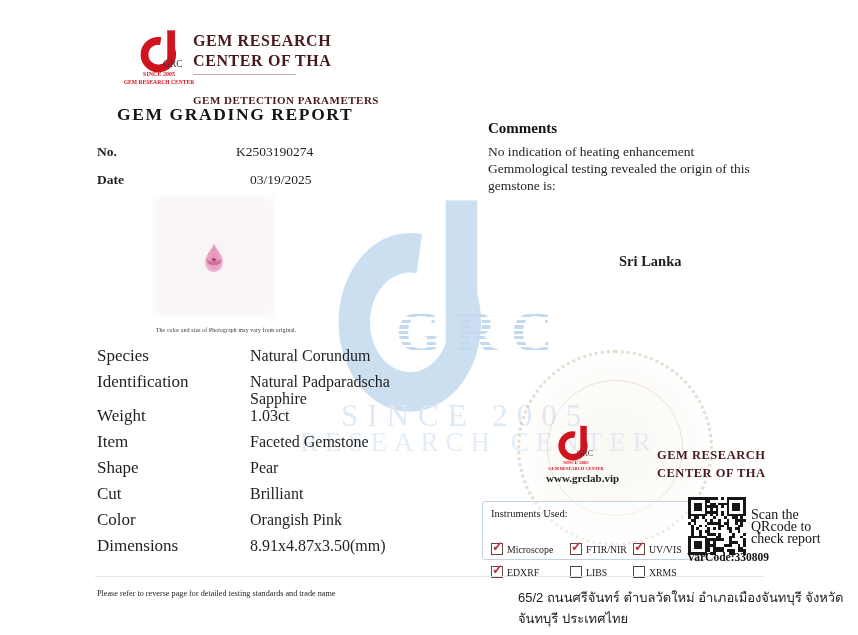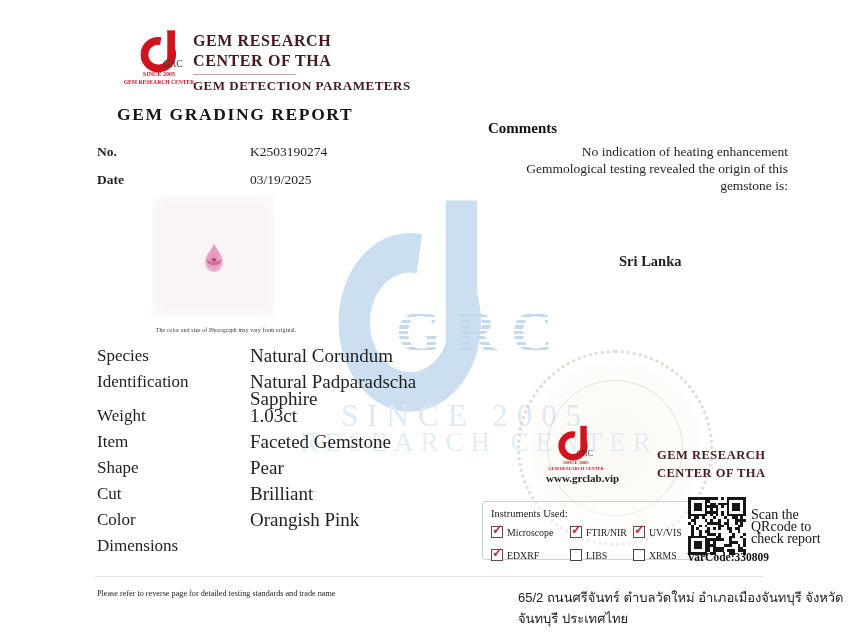--- a/index.html
+++ b/index.html
@@ -18,51 +18,51 @@
   .wm-seal-outer{width:190px;height:190px;border-radius:50%;
     border:3px dotted rgba(205,195,172,0.55);
     background:radial-gradient(circle at 50% 50%, rgba(238,232,216,0.30) 0%, rgba(238,232,216,0.12) 60%, rgba(238,232,216,0) 72%);}
   .wm-seal-inner{width:134px;height:134px;border-radius:50%;border:1px solid rgba(205,195,172,0.45);
     position:absolute;left:27px;top:27px;}
 
   
   .logo-sub{color:#cf1420;text-align:center;font-family:"Liberation Serif",serif;font-weight:bold;}
   .org-line{font-weight:bold;color:#47181c;font-size:16px;letter-spacing:0.6px;}
   .org-rule{height:1px;background:#c9a6a6;}
-  .tagline{font-weight:bold;color:#47181c;font-size:13px;letter-spacing:0.5px;}
+  .tagline{font-weight:bold;color:#47181c;font-size:11px;letter-spacing:0.5px;margin-top:16px;}
 
   .report-title{font-size:17.5px;font-weight:bold;letter-spacing:1.6px;color:#151515;}
 
   .flabel{font-weight:bold;font-size:13.5px;}
   .fvalue{font-size:13.5px;}
 
   
   .photo{background:#f9f4f5;box-shadow:inset 0 0 18px rgba(255,255,255,0.9);}
   .photo-caption{font-size:5.6px;color:#333;letter-spacing:0.2px;}
 
   
   .comments-h{font-weight:bold;font-size:15px;color:#111;}
-  .comments-line{font-size:13.5px;line-height:17px;width:300px;text-align:right;}
+  .comments-line{font-size:13.5px;line-height:17px;width:300px;}
   .origin{font-weight:bold;font-size:14.5px;}
 
   
   .details{width:340px;}
   .drow{display:flex;margin-bottom:9px;line-height:17px;}
   .drow:nth-child(2){margin-bottom:0;}
   .dlabel{width:153px;font-weight:normal;font-size:17px;flex:0 0 153px;}
-  .dvalue{font-size:19px;width:180px;}
+  .dvalue{font-size:16px;width:180px;}
 
   
   .website{font-weight:bold;font-size:11px;color:#222;font-family:"Liberation Serif",serif;}
   .org2-line{font-weight:bold;color:#47181c;font-size:12.5px;letter-spacing:0.5px;}
 
   
   .instruments{border:1px solid #c2d2e2;border-radius:3px;background:rgba(255,255,255,0.45);}
   .instr-h{font-size:10.5px;color:#222;}
-  .instr-grid{display:grid;grid-template-columns:79px 63px 60px;grid-row-gap:11px;margin-top:7px;}
+  .instr-grid{display:grid;grid-template-columns:79px 63px 60px;grid-row-gap:11px;margin-top:24px;}
   .instr-item{display:flex;align-items:center;font-size:9.8px;color:#222;}
   .cbox{width:10px;height:10px;border:1.4px solid #444;margin-right:4px;position:relative;flex:0 0 10px;background:#fff;}
   .cbox.checked{border-color:#6e4348;}
   .cbox.checked::after{content:"\2713";position:absolute;left:0px;top:-5px;font-size:13px;color:#c03040;font-weight:bold;}
 
   
   .qr-caption{font-size:14px;line-height:12px;width:72px;color:#111;}
   .varcode{font-weight:bold;font-size:11.5px;color:#111;}
 
   
@@ -110,21 +110,21 @@
   <div class="content logo-sub" style="left:122px;top:79px;width:74px;font-size:5.6px">GEM RESEARCH CENTER</div>
 
   <div class="content org-line" style="left:193px;top:32px">GEM RESEARCH</div>
   <div class="content org-line" style="left:193px;top:52px">CENTER OF THA</div>
   <div class="content org-rule" style="left:193px;top:74px;width:103px"></div>
   <div class="content tagline" style="left:193px;top:78px">GEM DETECTION PARAMETERS</div>
 
   <div class="content report-title" style="left:117px;top:104px">GEM GRADING REPORT</div>
 
   <div class="content flabel" style="left:97px;top:144px">No.</div>
-  <div class="content fvalue" style="left:250px;top:144px">K2503190274</div>
+  <div class="content fvalue" style="left:236px;top:144px">K2503190274</div>
   <div class="content flabel" style="left:97px;top:172px">Date</div>
   <div class="content fvalue" style="left:250px;top:172px">03/19/2025</div>
 
   <div class="content photo" style="left:152px;top:196px;width:123px;height:121px">
     <svg style="position:absolute;left:51px;top:46px" width="22" height="31" viewBox="0 0 24 34">
       <path d="M12 1 C15 9 22 15 22 22 A10 11 0 1 1 2 22 C2 15 9 9 12 1 Z" fill="url(#gemg)"></path>
       <path d="M4 19 Q12 24.5 20 19 L19 23.5 Q12 27 5 23.5 Z" fill="#b5487f" opacity="0.55"></path>
       <path d="M9 19 L12 17.5 L15 19.5 L12 21.5 Z" fill="#7e3158" opacity="0.8"></path>
       <path d="M12 3 L10 10 L14 10 Z" fill="#d87fb0" opacity="0.5"></path>
     </svg>
@@ -162,20 +162,21 @@
       <div class="drow">
         <div class="dlabel">Cut</div>
         <div class="dvalue">Brilliant</div>
       </div>
       <div class="drow">
         <div class="dlabel">Color</div>
         <div class="dvalue">Orangish Pink</div>
       </div>
       <div class="drow">
         <div class="dlabel">Dimensions</div>
+        <div class="dvalue">8.91x4.87x3.50(mm)</div>
       </div>
     </div>
 
   <svg class="content" style="left:556px;top:423px" width="40" height="38" viewBox="0 0 100 100">
     <use href="#grc-d" stroke="#cf1420" fill="#cf1420"></use>
     <text x="52" y="86" font-family="Liberation Serif, serif" font-size="21" fill="#3a3a3a">GRC</text>
   </svg>
   <div class="content logo-sub" style="left:552px;top:460px;width:48px;font-size:4.8px">SINCE 2005</div>
   <div class="content logo-sub" style="left:546px;top:466px;width:60px;font-size:4.4px">GEM RESEARCH CENTER</div>
   <div class="content website" style="left:546px;top:472px">www.grclab.vip</div>

